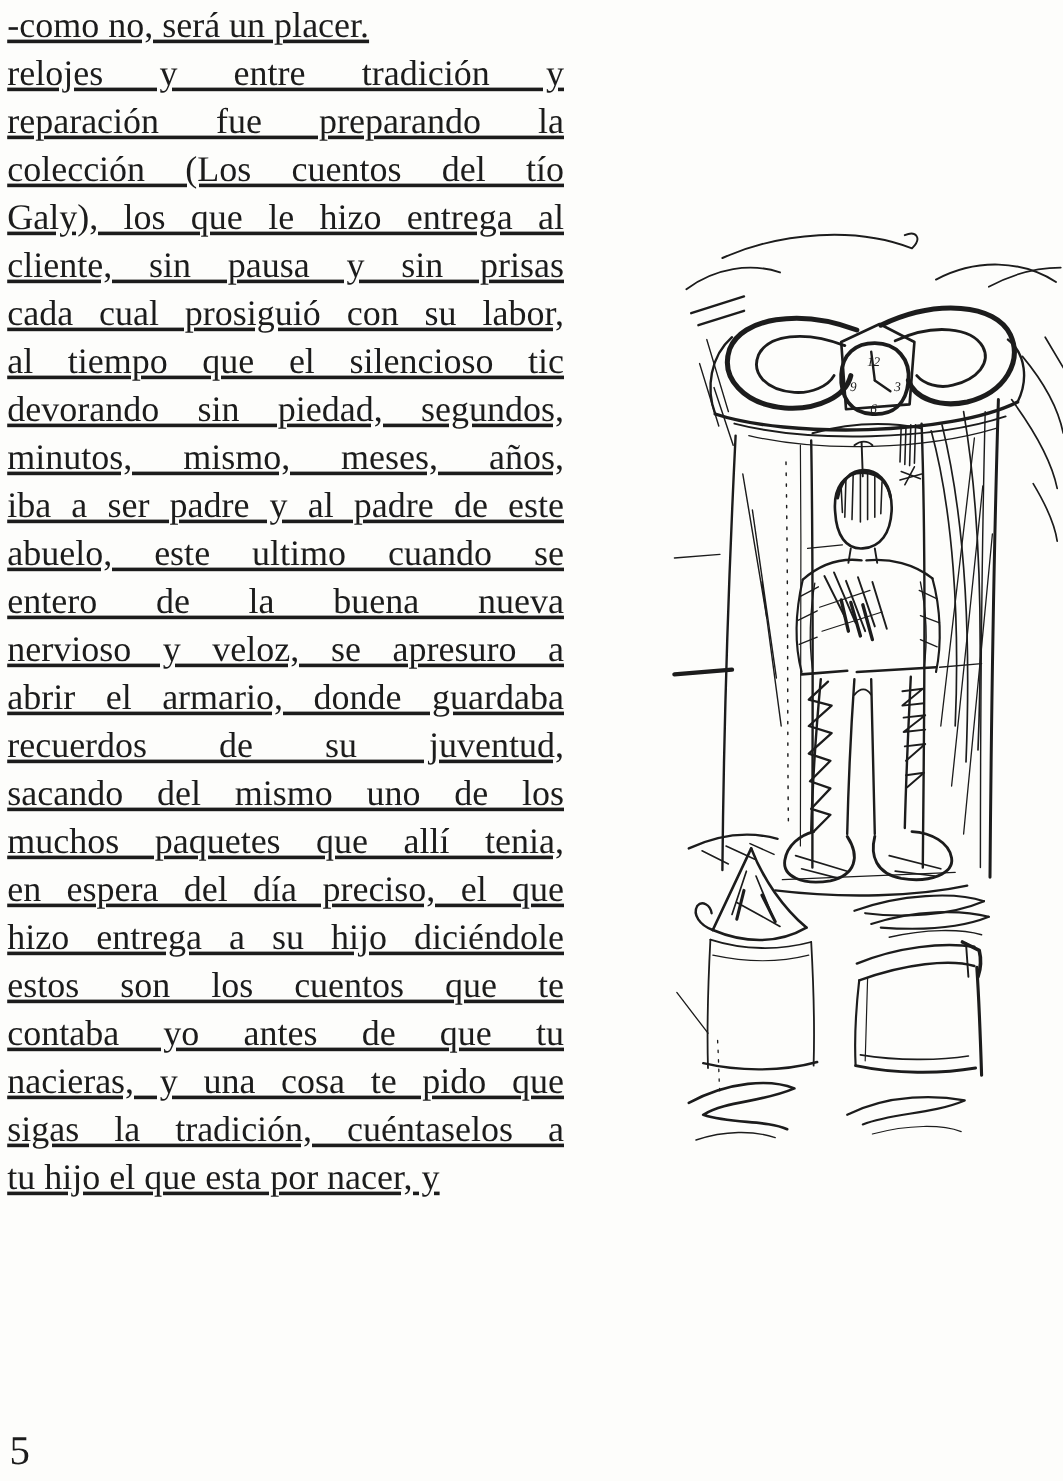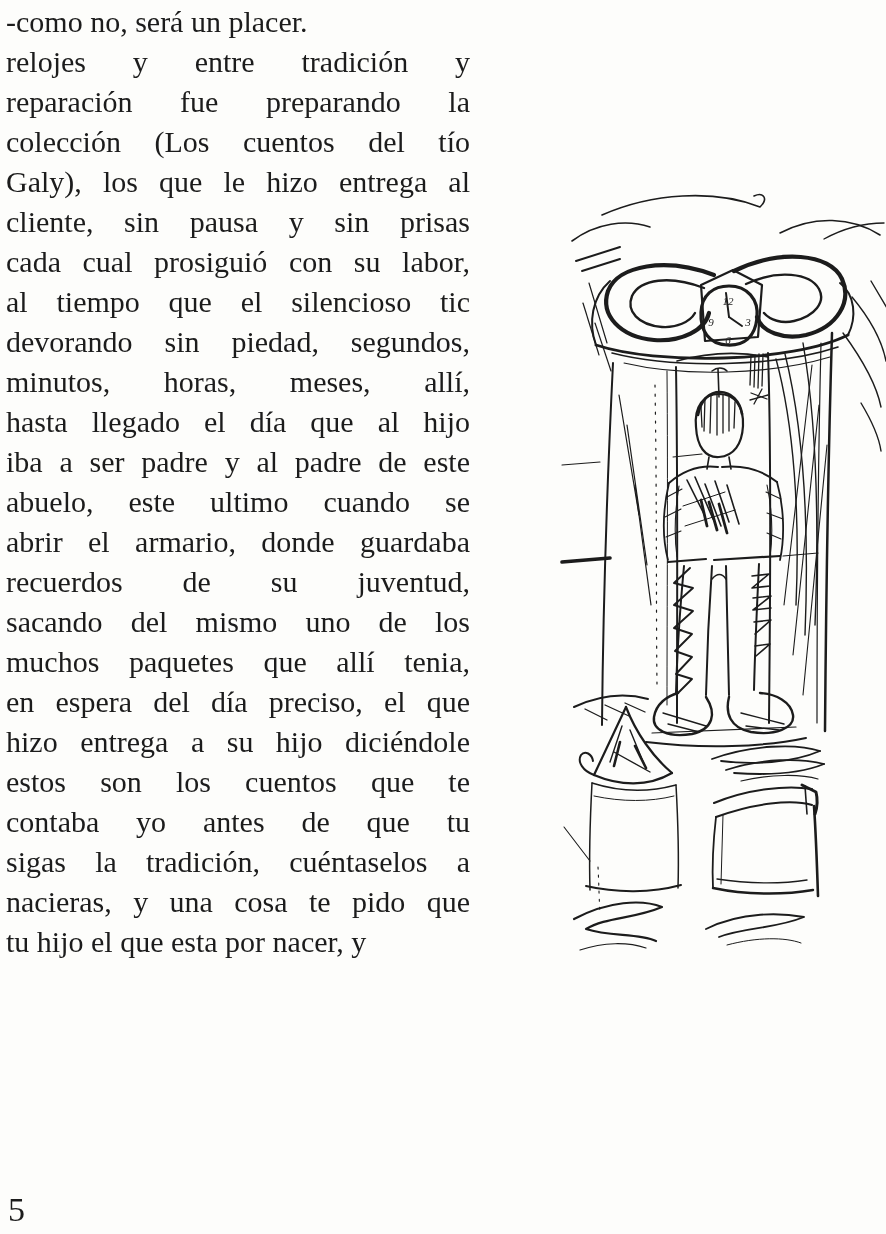--- a/index.html
+++ b/index.html
@@ -7,21 +7,21 @@
     width:886px;height:1234px;position:relative;overflow:hidden;
     background:#fdfdfb;color:#1c1c1c;
     font-family:"Liberation Serif", serif;
   }
   .text-block{
     position:absolute;left:6px;top:2px;width:464px;
     font-size:30px;line-height:40px;
   }
   .line{
     height:40px;white-space:nowrap;
-    text-align:justify;text-align-last:justify;
+    text-align:justify;text-align-last:justify;text-decoration:underline;
   }
   .line.flush{text-align-last:left;}
   .line.indent{text-indent:56px;}
   .page-number{
     position:absolute;left:8px;top:1190px;
     font-size:34px;line-height:40px;
   }
   .illustration{
     position:absolute;left:556px;top:185px;width:330px;height:780px;
   }
@@ -39,34 +39,35 @@
 <div class="text-block">
     <div class="line flush">-como no, será un placer.</div>
     <div class="line">relojes y entre tradición y</div>
     <div class="line">reparación fue preparando la</div>
     <div class="line">colección (Los cuentos del tío</div>
     <div class="line">Galy), los que le hizo entrega al</div>
     <div class="line">cliente, sin pausa y sin prisas</div>
     <div class="line">cada cual prosiguió con su labor,</div>
     <div class="line">al tiempo que el silencioso tic</div>
     <div class="line">devorando sin piedad, segundos,</div>
-    <div class="line">minutos, horas, meses, allí,</div>
-    <div class="line">hasta llegado el día que al hijo</div>
+    <div class="line">minutos, mismo, meses, años,</div>
     <div class="line">iba a ser padre y al padre de este</div>
     <div class="line">abuelo, este ultimo cuando se</div>
+    <div class="line">entero de la buena nueva</div>
+    <div class="line">nervioso y veloz, se apresuro a</div>
     <div class="line">abrir el armario, donde guardaba</div>
     <div class="line">recuerdos de su juventud,</div>
     <div class="line">sacando del mismo uno de los</div>
     <div class="line">muchos paquetes que allí tenia,</div>
     <div class="line">en espera del día preciso, el que</div>
     <div class="line">hizo entrega a su hijo diciéndole</div>
     <div class="line">estos son los cuentos que te</div>
     <div class="line">contaba yo antes de que tu</div>
+    <div class="line">nacieras, y una cosa te pido que</div>
     <div class="line">sigas la tradición, cuéntaselos a</div>
-    <div class="line">nacieras, y una cosa te pido que</div>
     <div class="line flush">tu hijo el que esta por nacer, y</div>
   </div>
 
 <svg class="illustration" viewBox="0 0 330 780" role="img" aria-label="Hand-drawn ink sketch of a grandfather clock with a person standing inside the open case and wrapped packages on the floor">
 
   <g>
     <path stroke-width="1.6" d="M 46 30 C 96 8 158 4 204 22 C 213 13 207 7 198 11"></path>
     <path stroke-width="1.6" d="M 16 56 C 40 38 70 34 94 42"></path>
     <path stroke-width="1.6" d="M 224 48 C 258 30 296 32 324 50"></path>
     <path stroke-width="1.4" d="M 268 54 C 290 42 310 38 328 38"></path>

